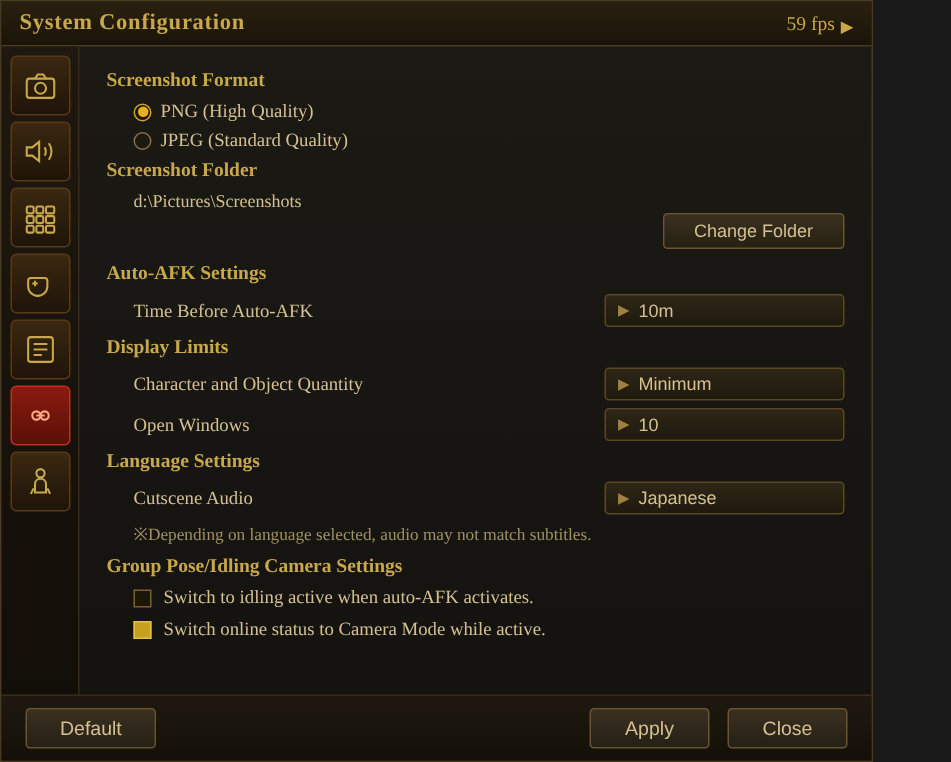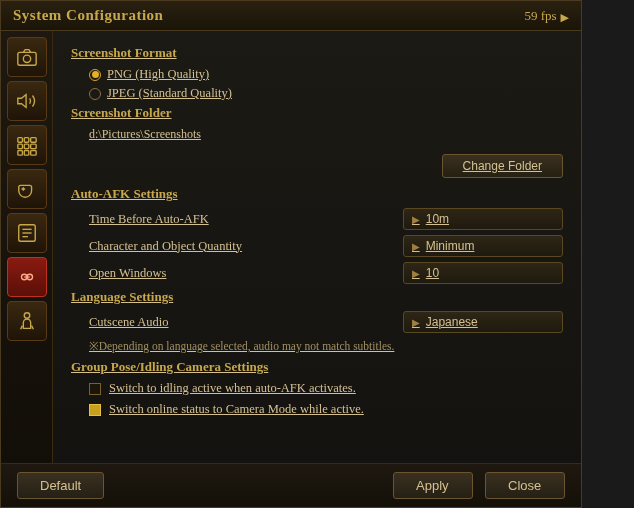--- a/index.html
+++ b/index.html
@@ -87,21 +87,20 @@
     .sidebar-btn svg {
       width: 22px;
       height: 22px;
     }
 
     .content-area {
       flex: 1;
       padding: 14px 18px;
       overflow-y: auto;
       color: #d4c090;
-      text-decoration: underline;
     }
 
     .section-header {
       color: #c8a84a;
       font-size: 13px;
       font-weight: bold;
       margin-bottom: 6px;
       margin-top: 4px;
     }
 
@@ -155,21 +154,21 @@
     }
 
     .radio-label {
       color: #d4c090;
       font-size: 12.5px;
     }
 
     .folder-path {
       color: #d4c090;
       font-size: 12px;
-      margin-bottom: 12px;
+      margin-bottom: 0;
       padding-left: 18px;
     }
 
     .dropdown-btn {
       background: linear-gradient(180deg, #2e2616 0%, #1e1a0e 100%);
       border: 1px solid #5a4820;
       border-radius: 3px;
       color: #d4c090;
       font-size: 12px;
       padding: 3px 10px 3px 8px;
@@ -252,21 +251,21 @@
 
     .bottom-btn {
       background: linear-gradient(180deg, #3a3020 0%, #252015 100%);
       border: 1px solid #6a5530;
       border-radius: 3px;
       color: #d4c090;
       font-size: 13px;
       padding: 5px 22px;
       cursor: pointer;
       min-width: 80px;
-      text-align: left;
+      text-align: center;
     }
 
     .bottom-center {
       display: flex;
       gap: 12px;
     }
   </style>
 </head>
 <body>
 
@@ -376,20 +375,21 @@
       <div class="section-header">Auto-AFK Settings</div>
 
       <div class="indent row">
         <span class="row-label">Time Before Auto-AFK</span>
         <button class="dropdown-btn">
           <span class="arrow">▶</span>
           <span>10m</span>
         </button>
       </div>
 
+      <div class="section-header">Display Limits</div>
 
       <div class="indent row">
         <span class="row-label">Character and Object Quantity</span>
         <button class="dropdown-btn">
           <span class="arrow">▶</span>
           <span>Minimum</span>
         </button>
       </div>
 
       <div class="indent row">

